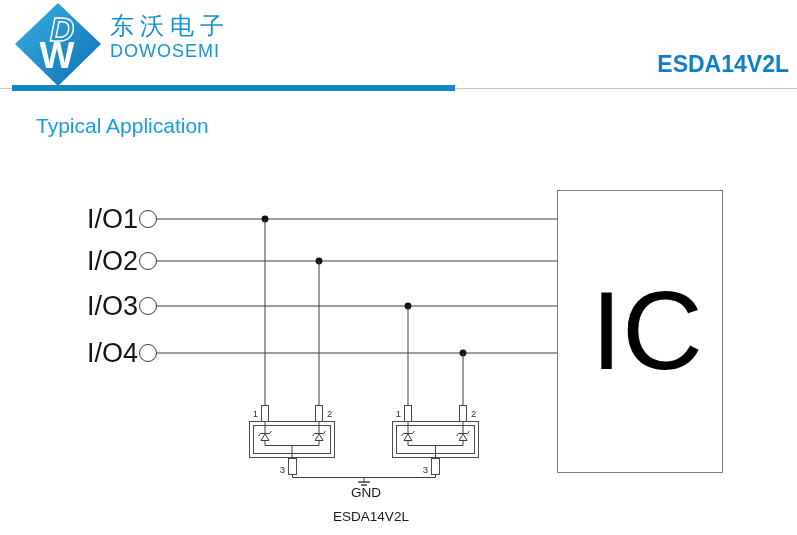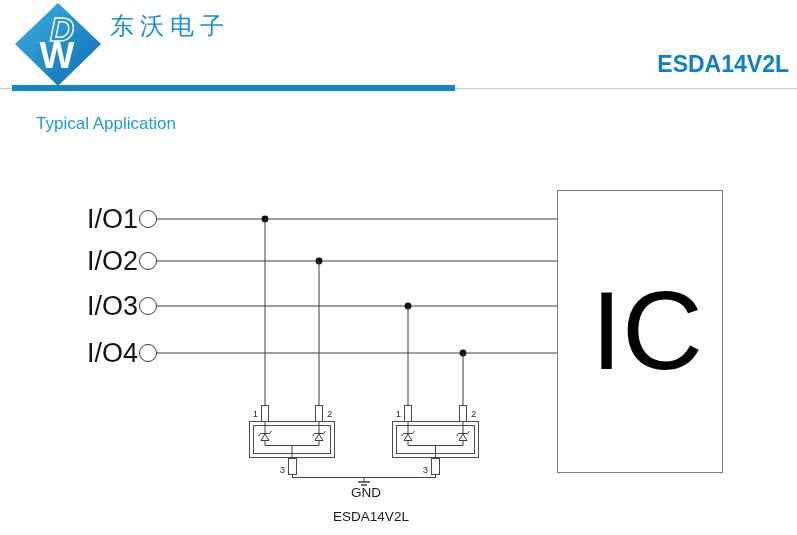--- a/index.html
+++ b/index.html
@@ -8,21 +8,21 @@
   
   .header{position:absolute;top:0;left:0;width:797px;height:92px;}
   .logo{position:absolute;left:12px;top:1px;width:92px;height:88px;}
   .brand{position:absolute;left:110px;top:13px;}
   .brand-cn{font-size:24px;font-weight:normal;color:#1691d0;letter-spacing:6px;line-height:26px;}
   .brand-en{font-size:18px;color:#1a93d2;letter-spacing:1px;line-height:19px;margin-top:3px;}
   .part-number{position:absolute;right:8px;top:51px;font-size:23px;font-weight:bold;color:#0e7fc8;}
   .divider-line{position:absolute;top:88px;left:0;width:797px;height:1px;background:#c8c8c8;}
   .divider-bar{position:absolute;top:85px;left:12px;width:443px;height:6px;background:#1287c9;}
   
-  .section-title{position:absolute;left:36px;top:114px;font-size:17px;color:#199edc;}
+  .section-title{position:absolute;left:36px;top:114px;font-size:21px;color:#199edc;}
   
   .diagram{position:absolute;left:0;top:155px;}
   .wire{stroke:#3f3f3f;stroke-width:1;fill:none;}
   .boxline{stroke:#4a4a4a;stroke-width:1;fill:none;}
   .icbox{stroke:#7d7d7d;stroke-width:1;fill:#ffffff;}
   .pinrect{stroke:#4a4a4a;stroke-width:1;fill:#ffffff;}
   .iotext{font-size:27px;fill:#141414;}
   .ictext{font-size:112px;fill:#000000;}
   .pintext{font-size:9.5px;fill:#333333;}
   .smalltext{font-size:13.5px;fill:#1a1a1a;}
@@ -41,20 +41,21 @@
           <stop offset="0" stop-color="#3cb2e2"></stop>
           <stop offset="1" stop-color="#0b6cb4"></stop>
         </linearGradient>
       </defs>
       <polygon points="46,2 89,43 46,85 3,43" fill="url(#lg)" stroke="none"></polygon>
       <text x="50" y="40" text-anchor="middle" font-size="34" font-style="italic" font-weight="bold" fill="none" stroke="#ffffff" stroke-width="1.4">D</text>
       <text x="45" y="67" text-anchor="middle" font-size="37" font-weight="bold" fill="#ffffff">W</text>
     </svg>
     <div class="brand">
       <div class="brand-cn">东沃电子</div>
+      <div class="brand-en">DOWOSEMI</div>
     </div>
     <div class="part-number">ESDA14V2L</div>
     <div class="divider-line"></div>
     <div class="divider-bar"></div>
   </div>
 
   <div class="section-title">Typical Application</div>
 
   <svg class="diagram" width="797" height="380" viewBox="0 0 797 380">
 

